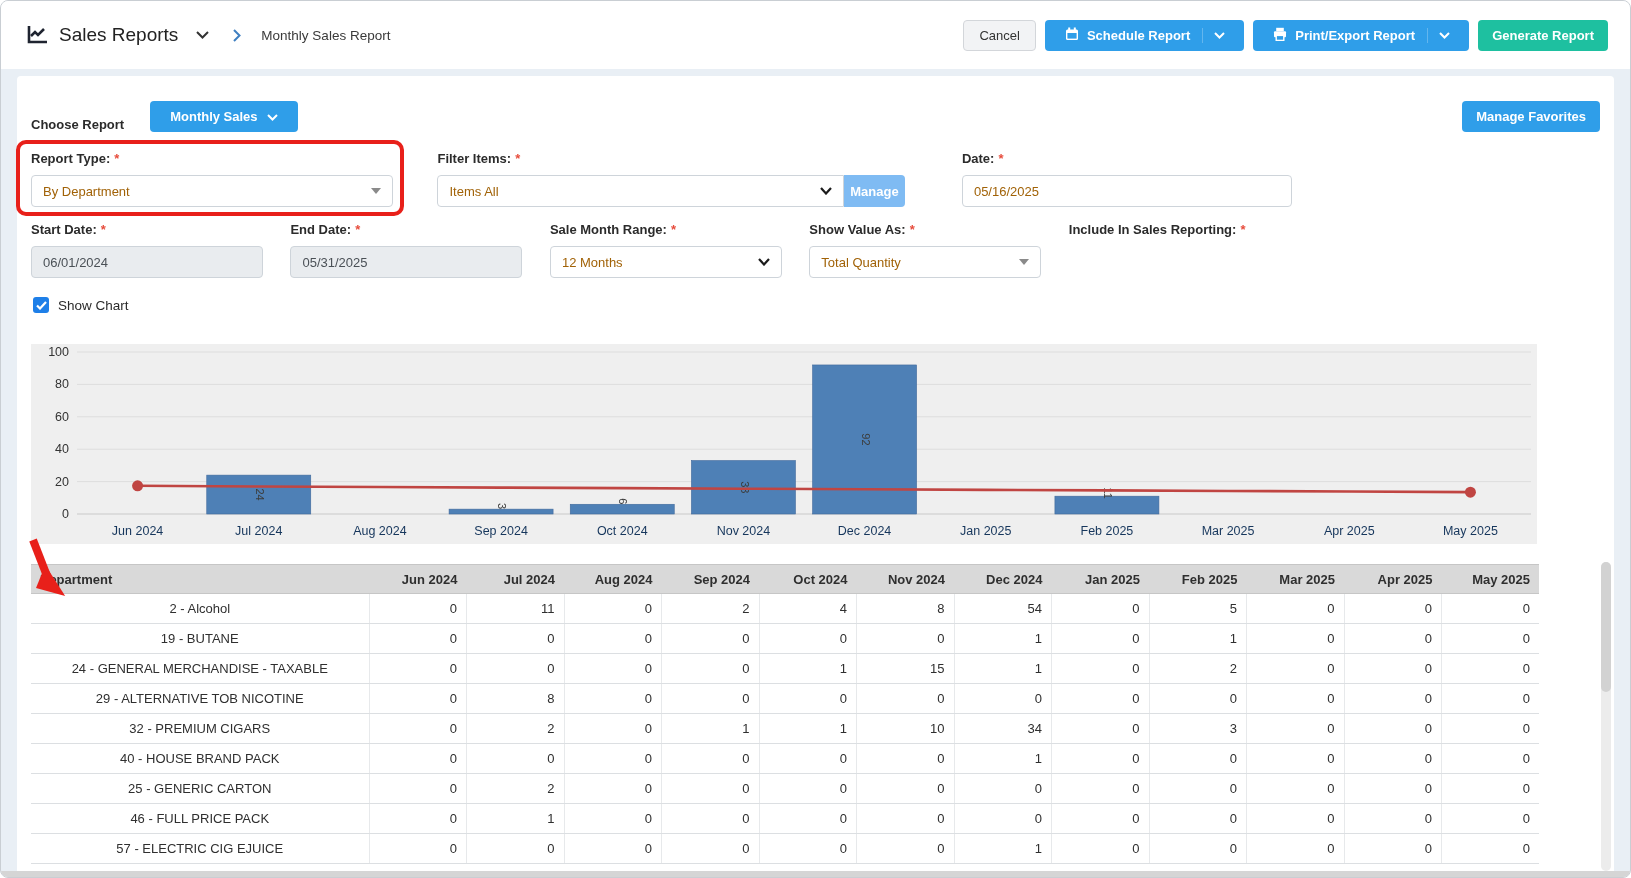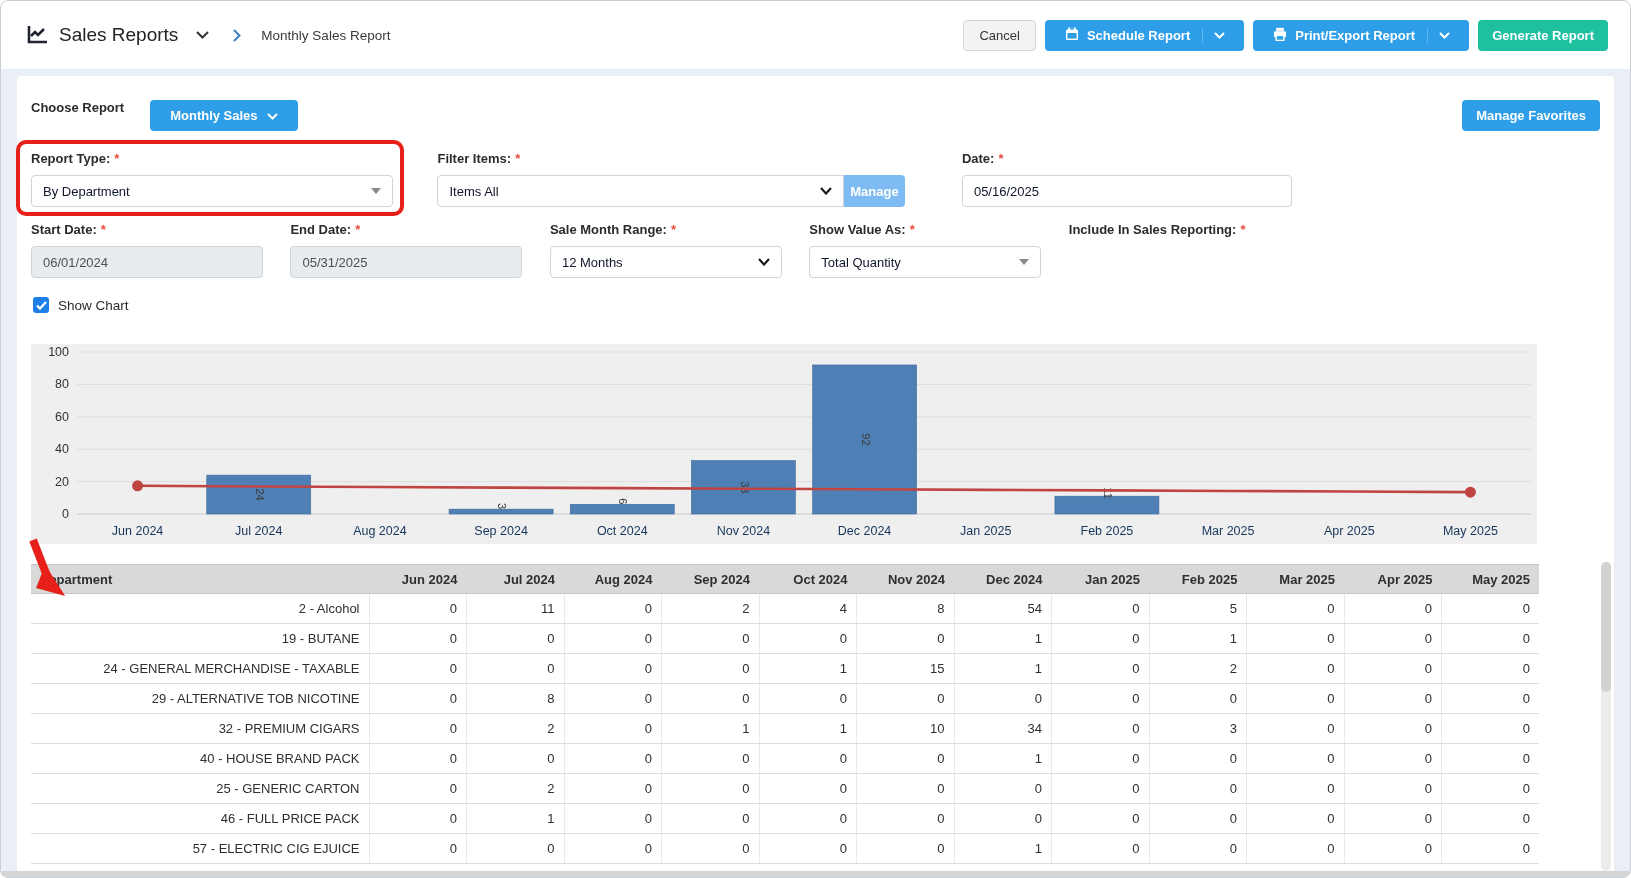--- a/index.html
+++ b/index.html
@@ -27,33 +27,33 @@
   .btn-cancel { background:#f2f3f5; border:1px solid #d3d6da; color:#333; padding:0 15px; }
   .btn-blue { background:var(--primary,#2f9ee9); color:#fff; font-weight:bold; padding:8px; }
   .btn-blue .btn-main { display:inline-flex; align-items:center; gap:8px; padding:0 12px; }
   .btn-blue .btn-caret { display:inline-flex; align-items:center; padding:0 11px; height:100%; border-left:1px solid rgba(255,255,255,.25); }
   .btn-green { background:var(--success,#1ec0a0); color:#fff; font-weight:bold; padding:0 14px; }
   
   .card {
     position:absolute; left:16px; right:16px; top:75px; bottom:0;
     background:#fff; border-radius:4px 4px 0 0; padding:24px 14px 0 14px;
   }
-  .row1 { display:flex; align-items:flex-start; height:32px; margin-bottom:19px; }
+  .row1 { display:flex; align-items:flex-end; height:32px; margin-bottom:19px; }
   .lbl { font-size:13px; font-weight:bold; color:#2b2b2b; }
   .choose-report-lbl { margin-right:26px; }
   .btn-monthly { border-radius:4px; }
   .btn-monthly .btn-main { gap:9px; }
   .spacer { flex:1; }
   .btn-favorites { border-radius:4px; padding:0 14px; }
   .req { color:#e74c3c; margin-left:4px; font-weight:bold; }
   .field { display:inline-block; vertical-align:top; position:relative; }
   .field .f-label { font-size:13px; font-weight:bold; color:#2b2b2b; margin-bottom:9px; }
   .control {
     height:32px; border:1px solid #ced4da; border-radius:4px; background:#fff;
-    display:flex; align-items:center; font-size:13px; color:#0f172a; padding:0 11px;
+    display:flex; align-items:center; font-size:13px; color:#a16207; padding:0 11px;
     position:relative; width:100%;
   }
   .control .ctext { flex:1; overflow:hidden; white-space:nowrap; }
   .caret-tri { width:0; height:0; border-left:5px solid transparent; border-right:5px solid transparent; border-top:6px solid #8a8a8a; }
   .caret-chev { display:flex; align-items:center; }
   input.control { display:block; }
   input.control:disabled { background:#e9ecef; color:#4a5056; }
   .filters-row { white-space:nowrap; margin-bottom:15px; position:relative; }
   .fw-rt { width:362px; margin-right:40px; }
   .fw-fi { width:468px; margin-right:52px; }
@@ -86,21 +86,21 @@
   table.report { width:100%; border-collapse:collapse; table-layout:fixed; font-size:13px; color:#2f2f2f; }
   table.report th {
     background:#d9d9d9; font-weight:bold; text-align:right; padding:6px 9px;
     border-top:1px solid #c6c6c6; border-bottom:1px solid #c6c6c6; height:29px;
   }
   table.report th:first-child { text-align:left; padding-left:9px; }
   table.report td {
     padding:6px 9px; text-align:right; border-bottom:1px solid #dcdfe2;
     border-left:1px solid #e7e9eb; background:#fff; height:30px;
   }
-  table.report td:first-child { text-align:right; border-left:none;margin-top:39px; }
+  table.report td:first-child { text-align:center; border-left:none;margin-top:39px; }
   .vscroll { position:absolute; right:3px; top:486px; bottom:6px; width:10px; background:#ececec; border-radius:5px; }
   .vscroll-thumb { width:100%; height:42%; background:#d2d2d2; border-radius:5px; }
   .bottom-strip { position:absolute; left:0; right:0; bottom:0; height:6px; background:#d5d5d5; }
 </style>
 </head>
 <body>
 
 <div class="window">
 
   <div class="topbar">

